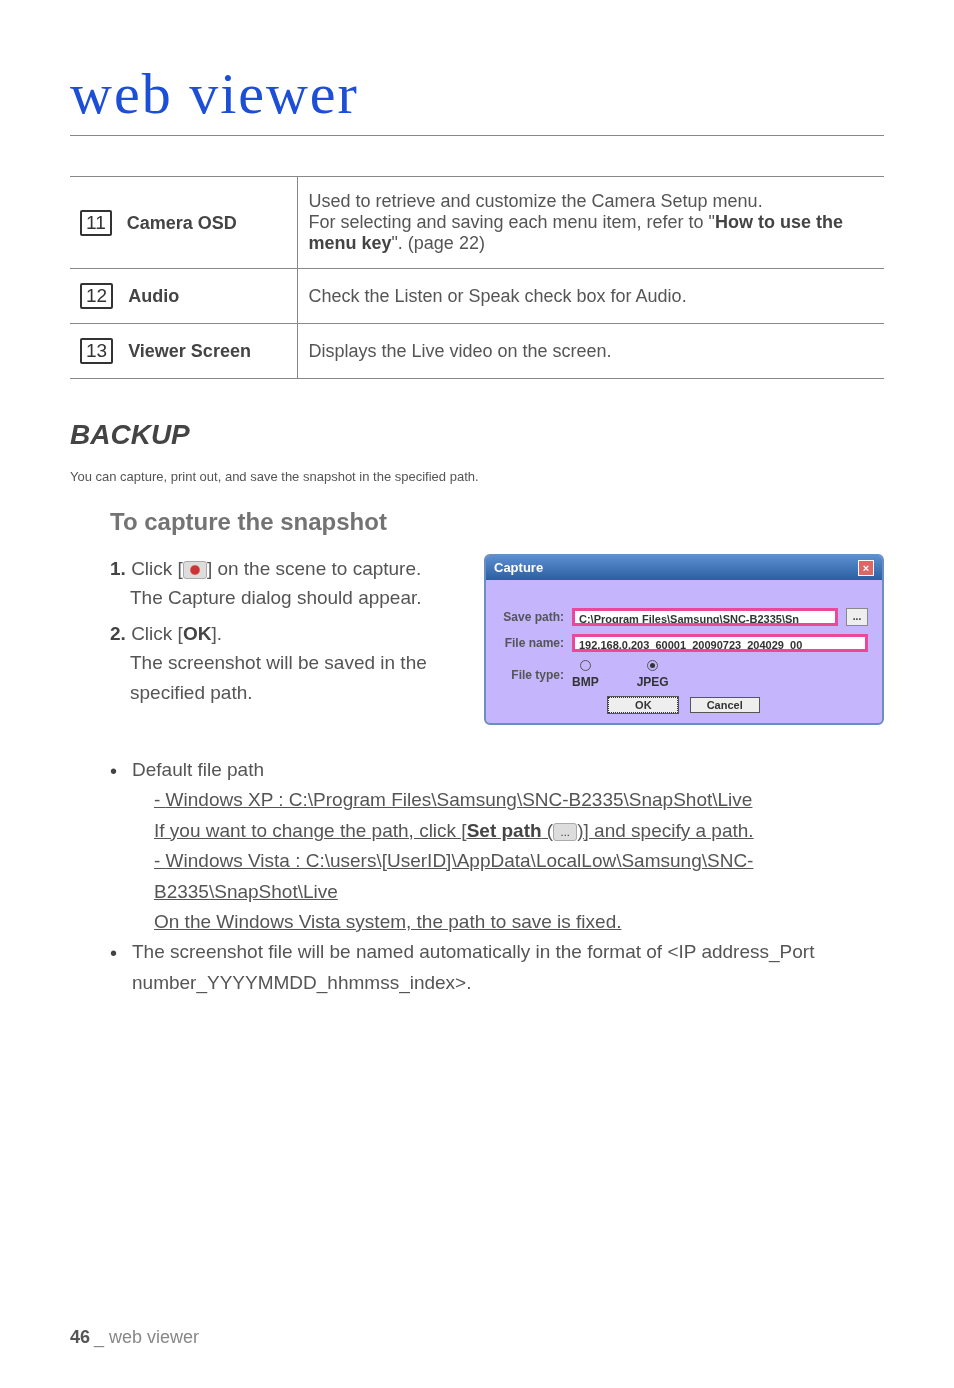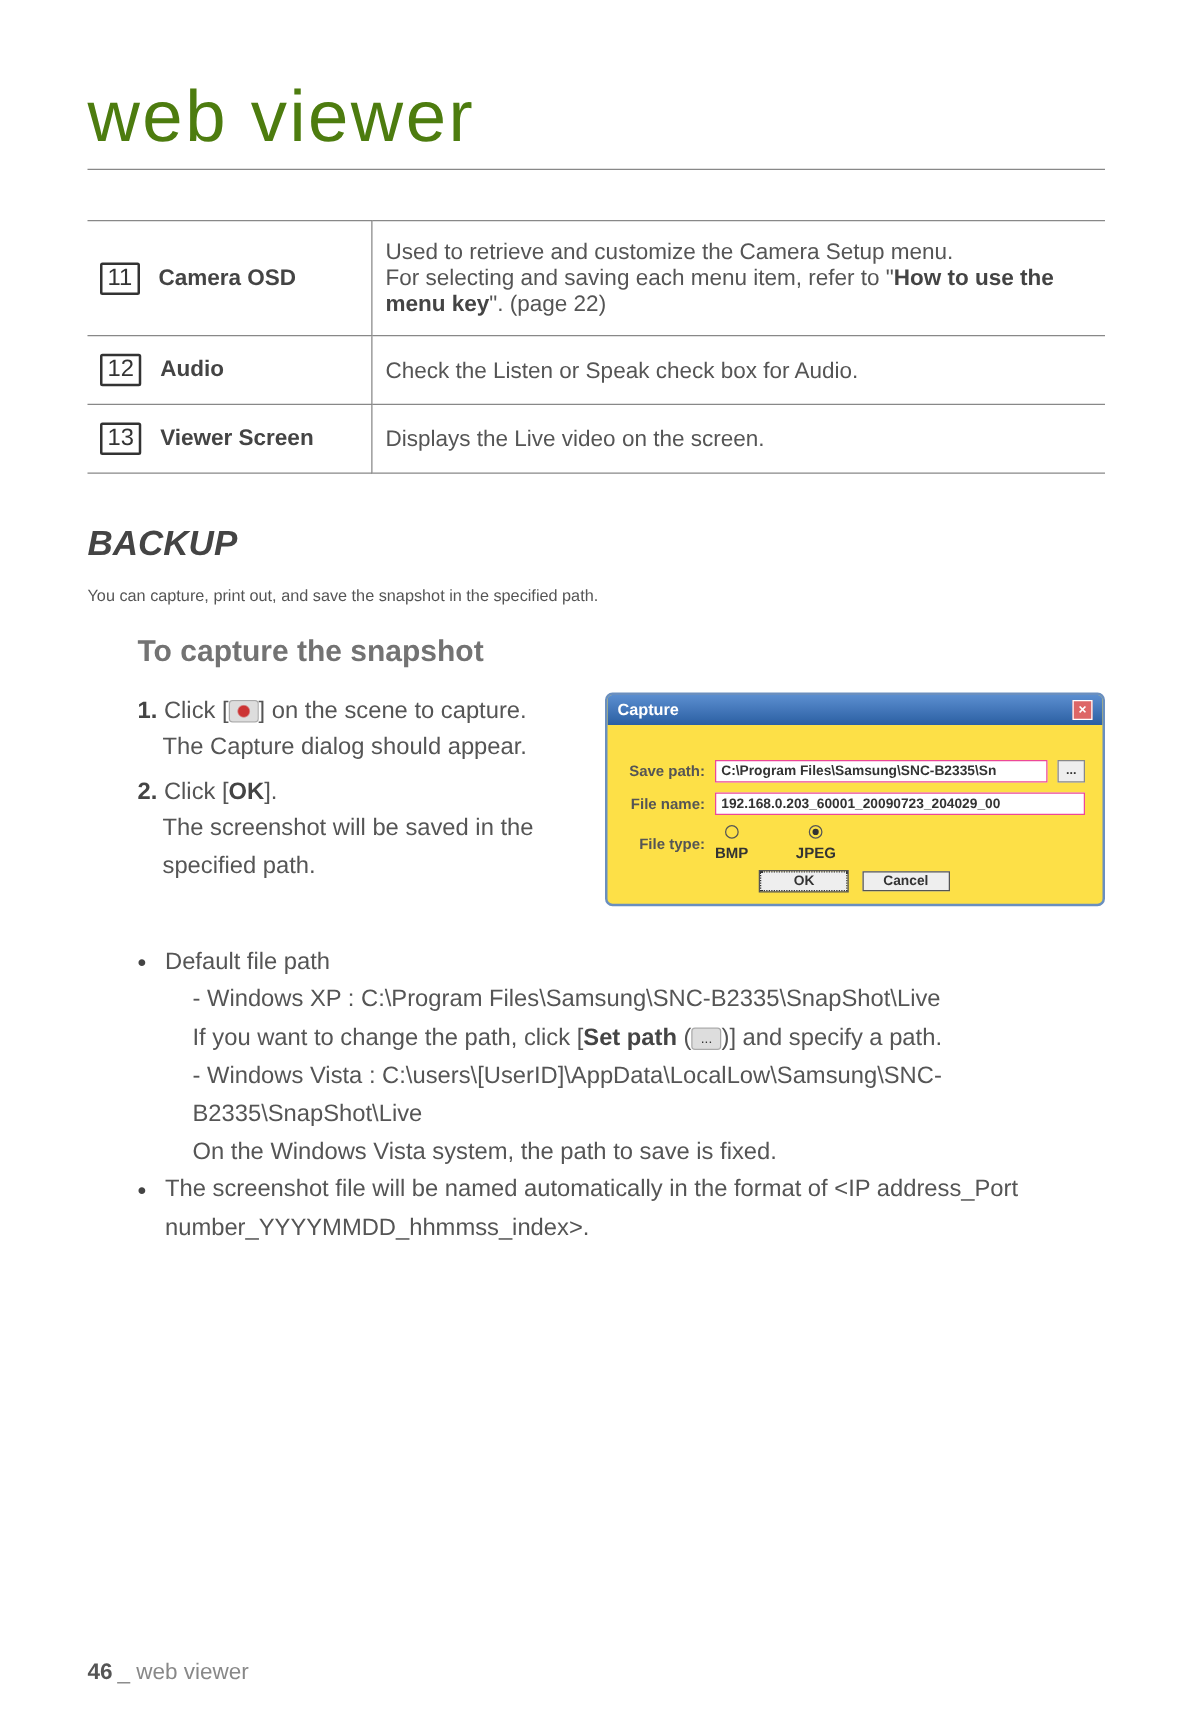--- a/index.html
+++ b/index.html
@@ -9,23 +9,23 @@
     background: #fff;
     font-family: Arial, Helvetica, sans-serif;
     color: #555;
     position: relative;
     padding: 60px 70px 0 70px;
   }
   .chapter-title {
     font-size: 58px;
     font-weight: 300;
     letter-spacing: 2px;
-    color: #4d7c0f;
+    color: #1d4ed8;
     padding-bottom: 8px;
-    font-family: Liberation Sans, sans-serif;
+    font-family: Liberation Serif, serif;
     font-stretch: condensed;
   }
   .title-rule {
     height: 1px;
     background: #888;
     margin-bottom: 40px;
   }
   
   .spec-table {
     width: 100%;
@@ -87,21 +87,21 @@
   }
   .steps .stepnum { font-weight: bold; color: #444; }
   
   .dlg {
     width: 400px;
     border: 2px solid #6a8fbf;
     border-radius: 6px;
     overflow: hidden;
     font-size: 12px;
     color: #333;
-    background: #fde047;
+    background: #c4b5fd;
     align-self: flex-start;
   }
   .dlg-title {
     background: linear-gradient(#5b8ed0, #2b5fa2);
     color: #fff;
     padding: 4px 8px;
     display: flex;
     justify-content: space-between;
     font-weight: bold;
     font-size: 13px;
@@ -114,21 +114,21 @@
     text-align: center;
     line-height: 14px;
     border: 1px solid #fff;
     font-size: 11px;
   }
   .dlg-body { padding: 28px 14px 10px 14px; font-weight: bold; }
   .dlg-row { display: flex; align-items: center; margin-bottom: 8px; gap: 8px; }
   .dlg-label { width: 64px; text-align: right; color: #555; }
   .dlg-input {
     flex: 1;
-    border: 1px solid #ec4899;
+    border: 3px solid #ec4899;
     background: #fff;
     padding: 2px 4px;
     font-size: 11px;
     height: 18px;
     overflow: hidden;
     white-space: nowrap;
   }
   .dlg-btn-small {
     width: 22px;
     height: 18px;
@@ -165,21 +165,21 @@
   .bullet-row { display: flex; }
   .bullet-dot {
     width: 22px;
     flex: none;
   }
   .bullet-dot::before {
     content: "•";
     color: #444;
     font-size: 20px;
   }
-  .sub-dash { padding-left: 22px; }
+  .sub-dash { padding-left: 22px; text-decoration: underline; }
   .sub-dash .dash::before { content: "- "; }
   .inline-icon {
     display: inline-block;
     width: 24px; height: 18px;
     background: #ddd;
     border: 1px solid #aaa;
     border-radius: 3px;
     vertical-align: middle;
     text-align: center;
     font-size: 11px;

